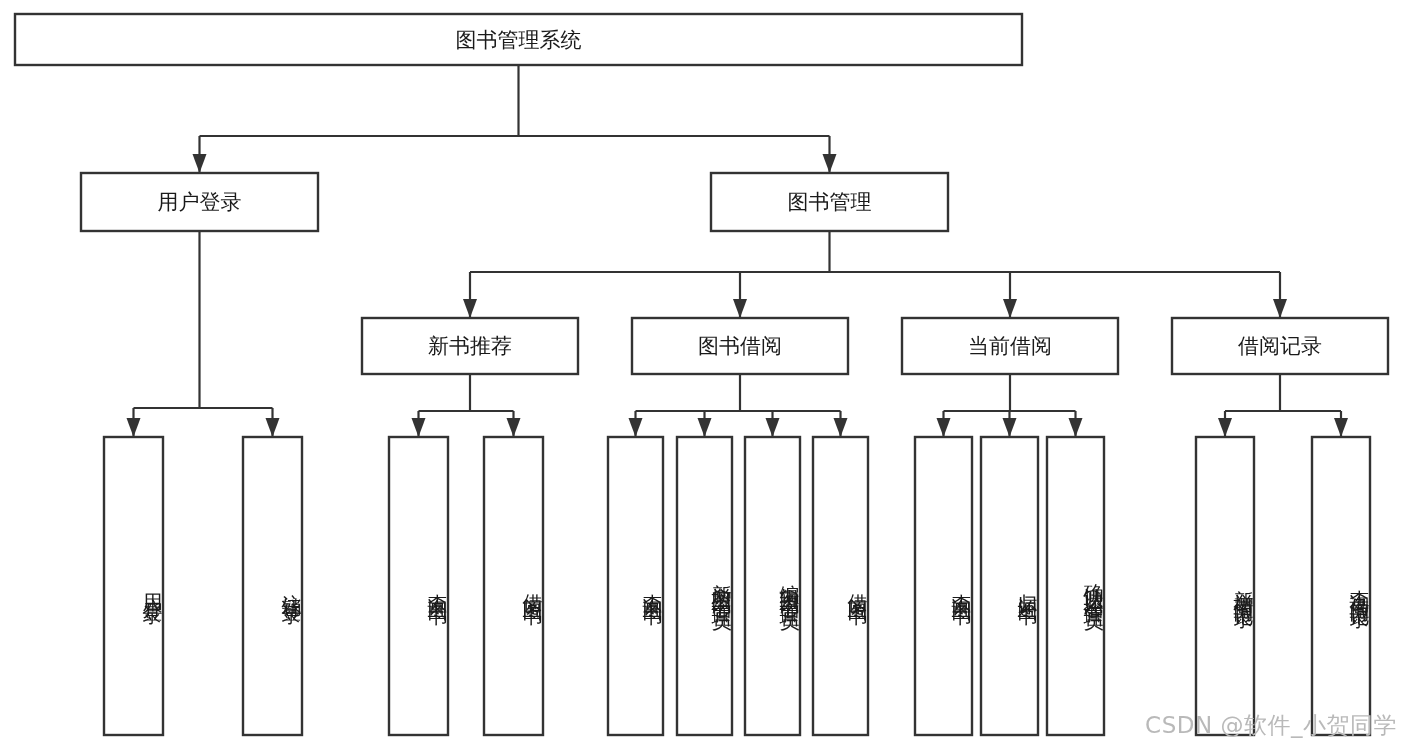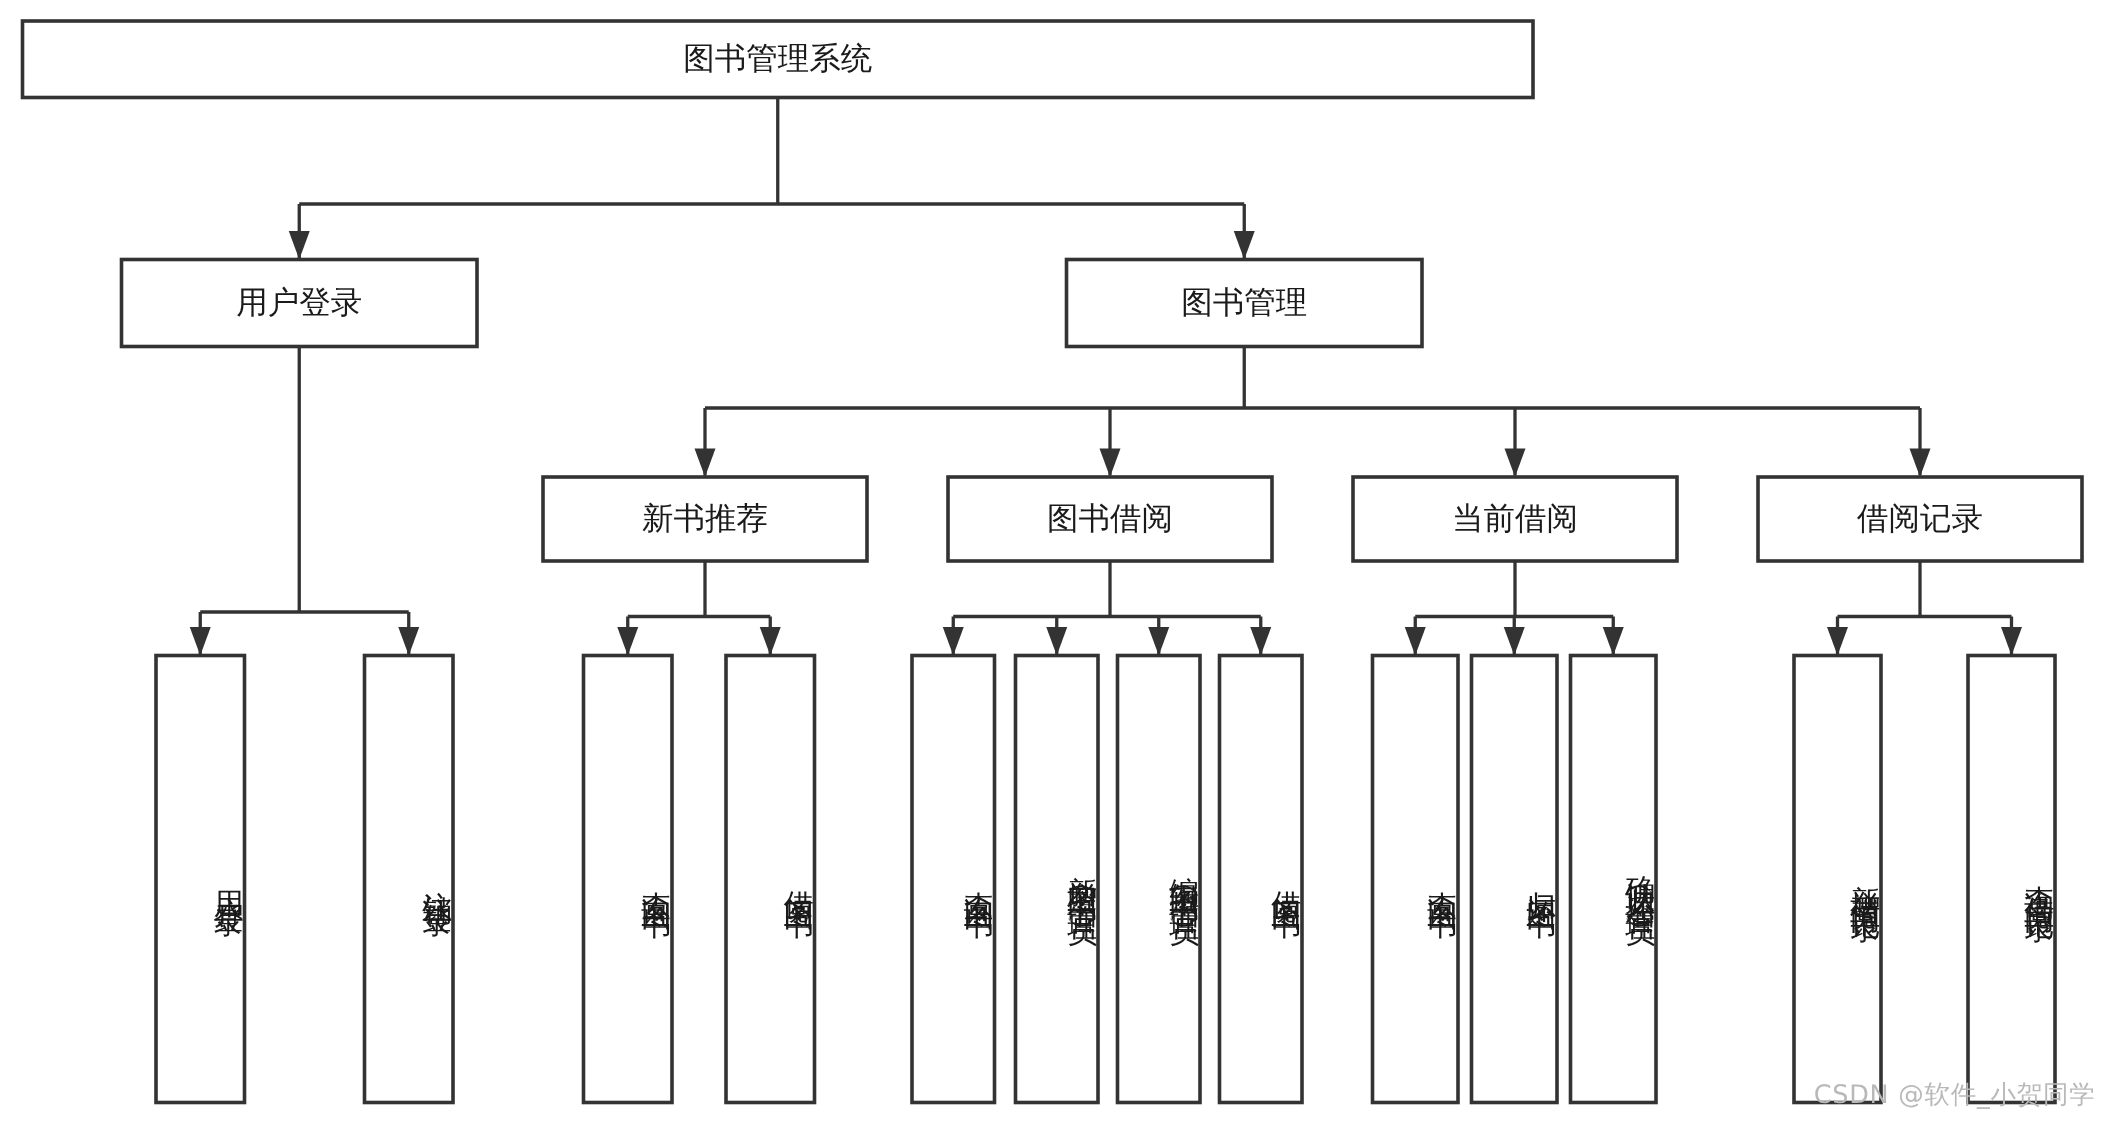--- a/index.html
+++ b/index.html
@@ -60,21 +60,21 @@
     letter-spacing: 4px;
     white-space: nowrap;
     pointer-events: none;
     text-align: center;
   }
   .watermark {
     position: absolute;
     right: 8px;
     bottom: 6px;
     font-family: "DejaVu Sans", "Liberation Sans", sans-serif;
-    font-size: 17px;
+    font-size: 23px;
     color: #b9b9b9;
     white-space: nowrap;
     letter-spacing: 0.5px;
   }
 </style>
 </head>
 <body>
 
 <div id="diagram-root">
 

